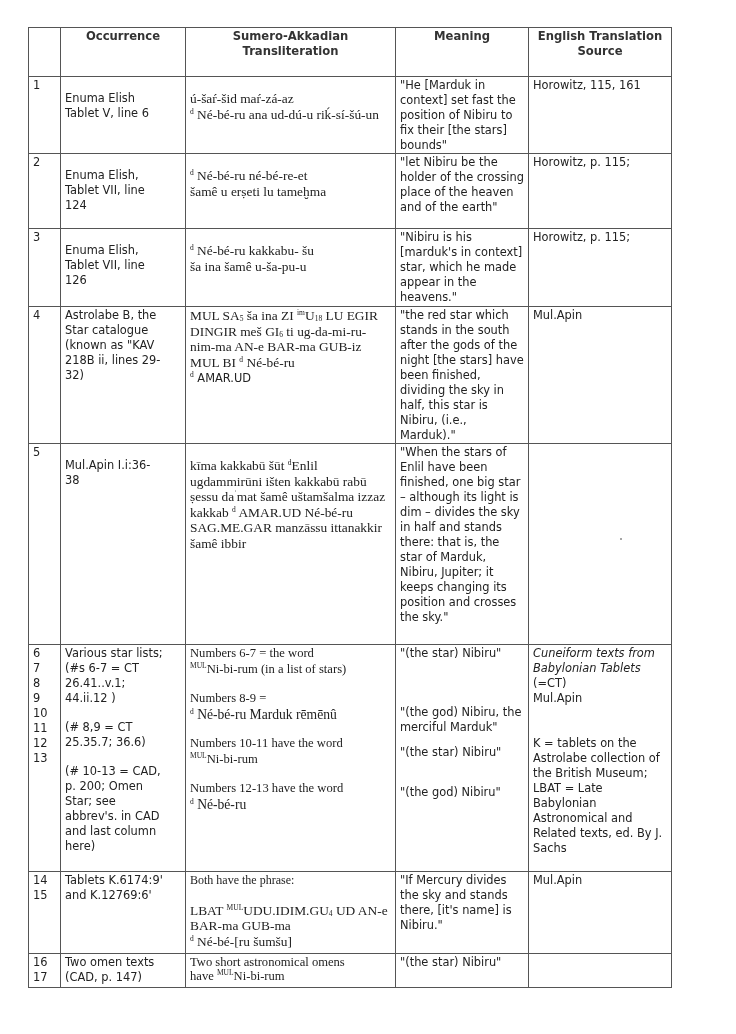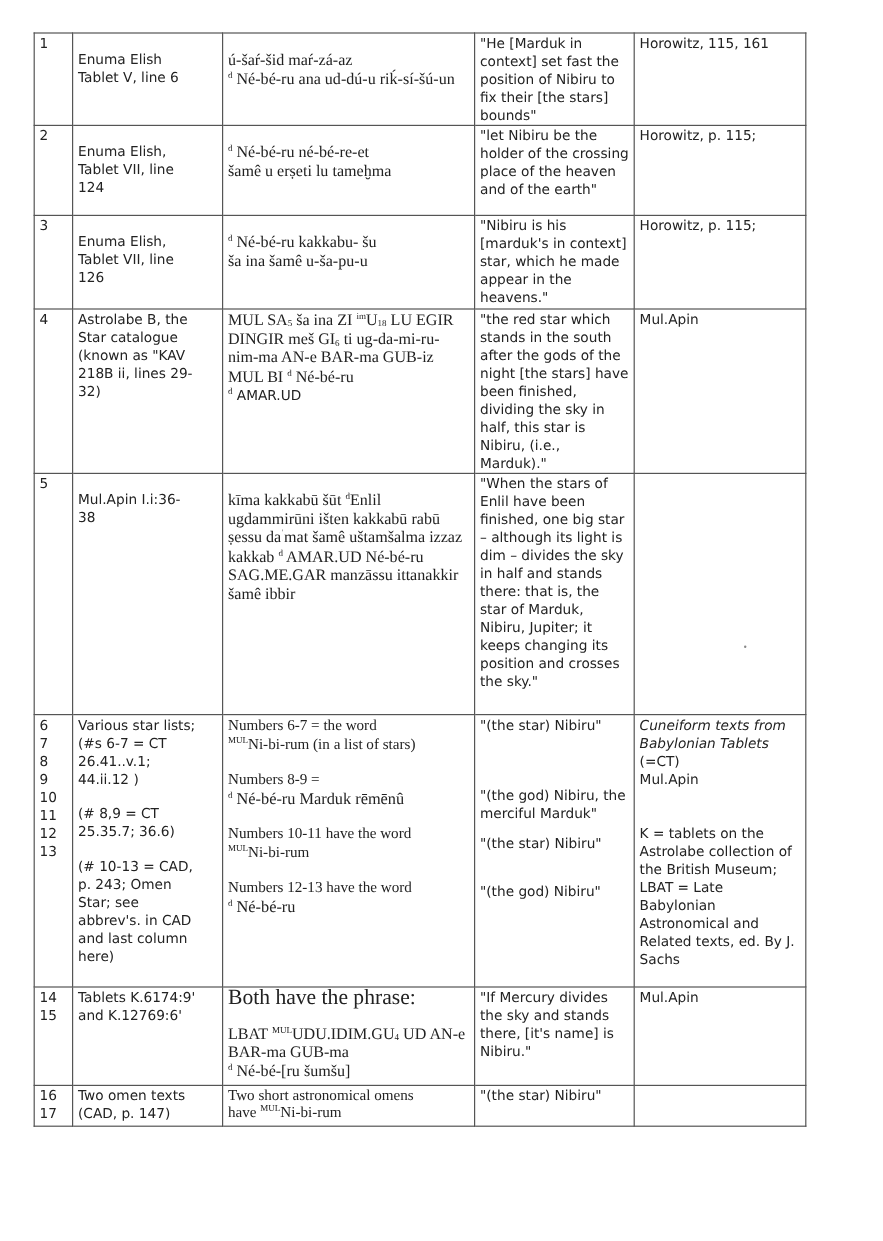--- a/index.html
+++ b/index.html
@@ -37,20 +37,27 @@
 <table class="occ">
   <colgroup>
     <col style="width:32px">
     <col style="width:125px">
     <col style="width:210px">
     <col style="width:133px">
     <col style="width:143px">
   </colgroup>
 
   <tbody>
+        <tr style="height:49px">
+    <th></th>
+    <th>Occurrence</th>
+    <th>Sumero-Akkadian Transliteration</th>
+    <th>Meaning</th>
+    <th>English Translation Source</th>
+  </tr>
 
   <tr style="height:77px">
     <td class="sans num">
             <span class="block">1</span>
           </td>
     <td class="sans pad-top">
       <span class="block">Enuma Elish</span>
       <span class="block">Tablet V, line 6</span>
     </td>
     <td class="serif pad-top">
@@ -138,21 +145,21 @@
     <td class="sans">
       <span class="block">Various star lists;</span>
       <span class="block">(#s 6-7 = CT</span>
       <span class="block">26.41..v.1;</span>
       <span class="block">44.ii.12 )</span>
       <span class="gap"></span>
       <span class="block">(# 8,9 = CT</span>
       <span class="block">25.35.7; 36.6)</span>
       <span class="gap"></span>
       <span class="block">(# 10-13 = CAD,</span>
-      <span class="block">p. 243; Omen</span>
+      <span class="block">p. 200; Omen</span>
       <span class="block">Star; see</span>
       <span class="block">abbrev's. in CAD</span>
       <span class="block">and last column</span>
       <span class="block">here)</span>
     </td>
     <td class="serif" style="font-size:12.6px;margin-left:16px;">
       <span class="block">Numbers 6-7 = the word</span>
       <span class="block"><sup>MUL</sup><span>Ni-bi-rum (in a list of stars)</span></span>
       <span class="gap"></span>
       <span class="block">Numbers 8-9 =</span>
@@ -185,21 +192,21 @@
   <tr style="height:82px">
     <td class="sans num">
       <span class="block">14</span>
       <span class="block">15</span>
     </td>
     <td class="sans">
       <span class="block">Tablets K.6174:9'</span>
       <span class="block">and K.12769:6'</span>
     </td>
     <td class="serif">
-      <span class="block" style="font-size:18px">Both have the phrase:</span>
+      <span class="block" style="font-size:12px">Both have the phrase:</span>
       <span class="gap"></span>
       <span>LBAT </span><sup>MUL</sup><span>UDU.IDIM.GU</span><sub>4</sub><span> UD AN-e BAR-ma GUB-ma</span><br><sup>d</sup><span> Né-bé-[ru šumšu]</span>
     </td>
     <td class="sans">"If Mercury divides the sky and stands there, [it's name] is Nibiru."</td>
     <td class="sans">Mul.Apin</td>
   </tr>
 
   <tr style="height:34px">
     <td class="sans num">
       <span class="block">16</span>

